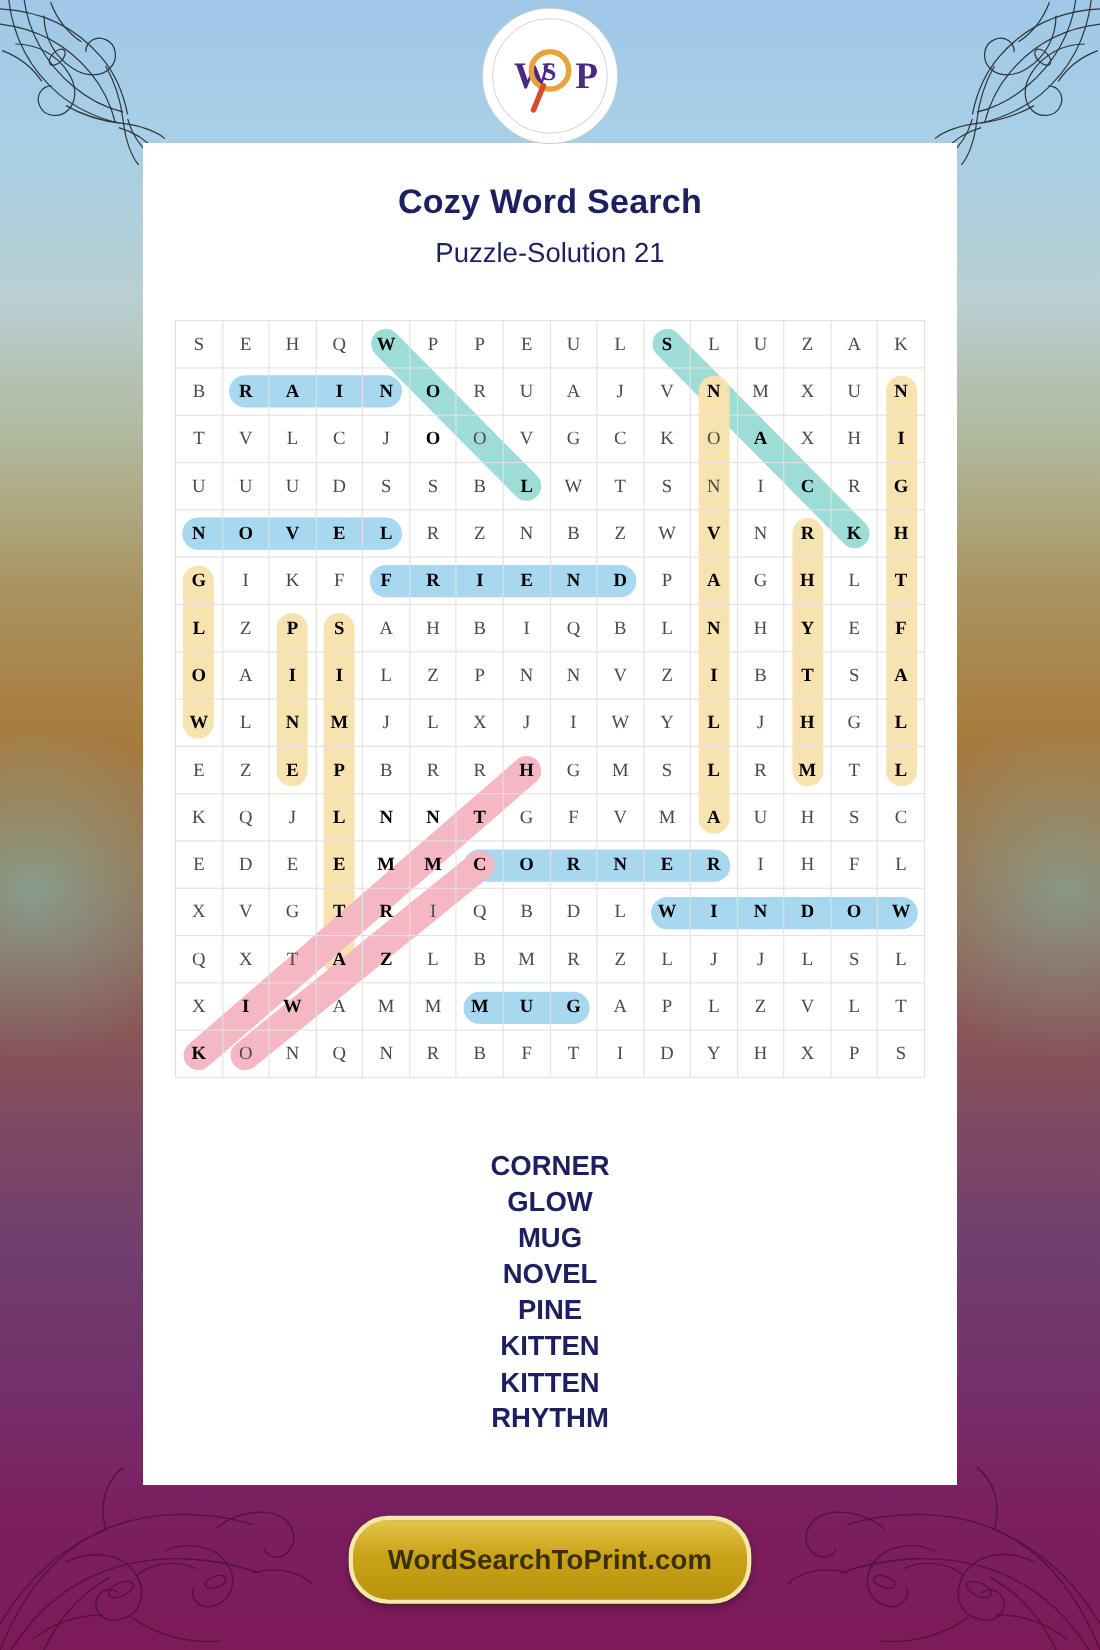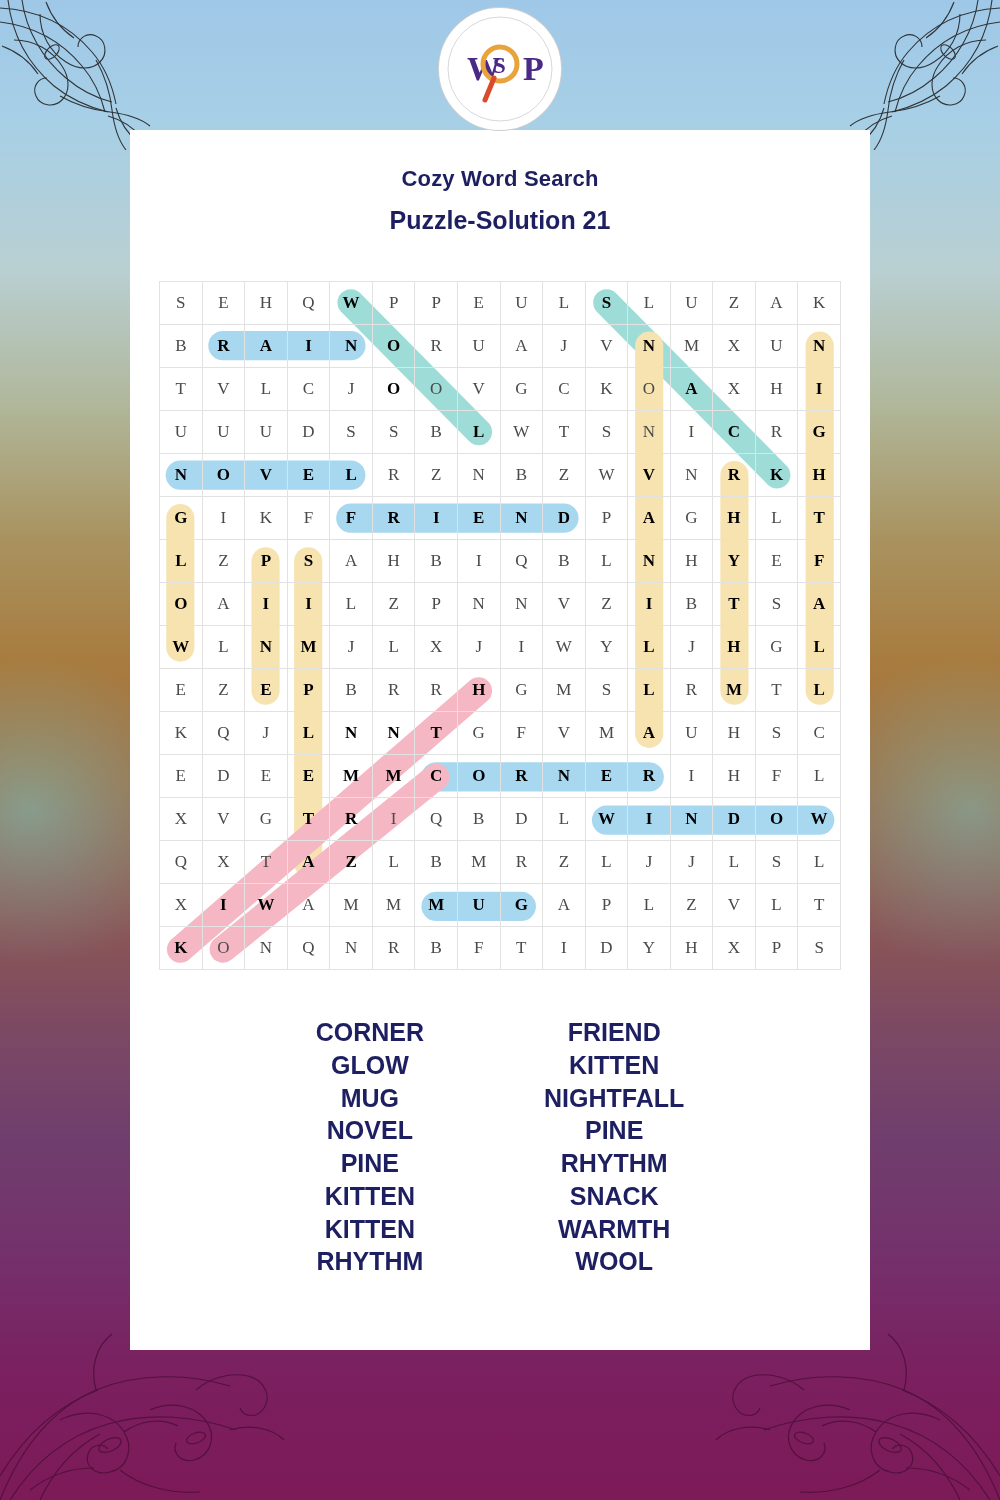--- a/index.html
+++ b/index.html
@@ -81,30 +81,30 @@
     top: 130px;
     width: 740px;
     height: 1220px;
     background: #ffffff;
     z-index: 4;
   }
 
   .title {
     text-align: center;
     color: #1e1f61;
-    font-size: 22px;
+    font-size: 31px;
     font-weight: bold;
     margin-top: 36px;
     letter-spacing: 0.2px;
   }
   .subtitle {
     text-align: center;
     color: #1e1f61;
     font-size: 25px;
-    font-weight: bold;
+    font-weight: normal;
     margin-top: 14px;
   }
 
   
   #grid-wrap {
     position: relative;
     margin: 46px auto 0 auto;
     width: 682px;
   }
   table.grid {
@@ -135,21 +135,21 @@
     left: 0;
     top: 0;
     width: 682px;
     height: 690px;
     z-index: 1;
     pointer-events: none;
   }
 
   
   #wordlist {
-    margin: 46px auto 0 auto;
+    margin: 64px auto 0 auto;
     width: 640px;
     display: flex;
     justify-content: center;
     gap: 120px;
   }
   .wcol {
     text-align: center;
     color: #1e1f61;
     font-size: 25px;
     font-weight: bold;
@@ -588,26 +588,19 @@
       <div class="wcol" id="wcol-left">
           <div>CORNER</div>
           <div>GLOW</div>
           <div>MUG</div>
           <div>NOVEL</div>
           <div>PINE</div>
           <div>KITTEN</div>
           <div>KITTEN</div>
           <div>RHYTHM</div>
         </div>
-      <div class="wcol" id="wcol-right">
-          <div>FRIEND</div>
-          <div>KITTEN</div>
-          <div>NIGHTFALL</div>
-          <div>PINE</div>
-          <div>RHYTHM</div>
-          <div>SNACK</div>
-          <div>WARMTH</div>
-          <div>WOOL</div>
-        </div>
     </div>
   </div>
 
+  <div id="site-btn">
+    <span>WordSearchToPrint.com</span>
+  </div>
 </div>
 
 </body></html>

